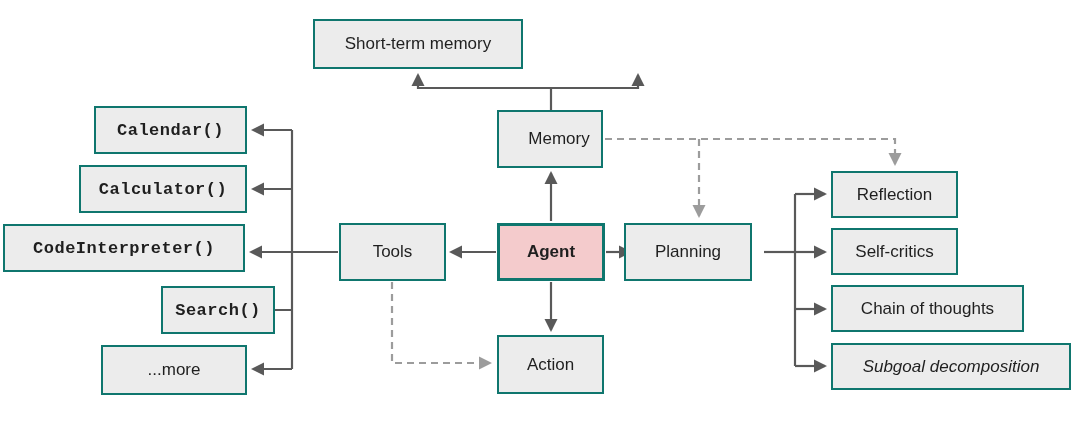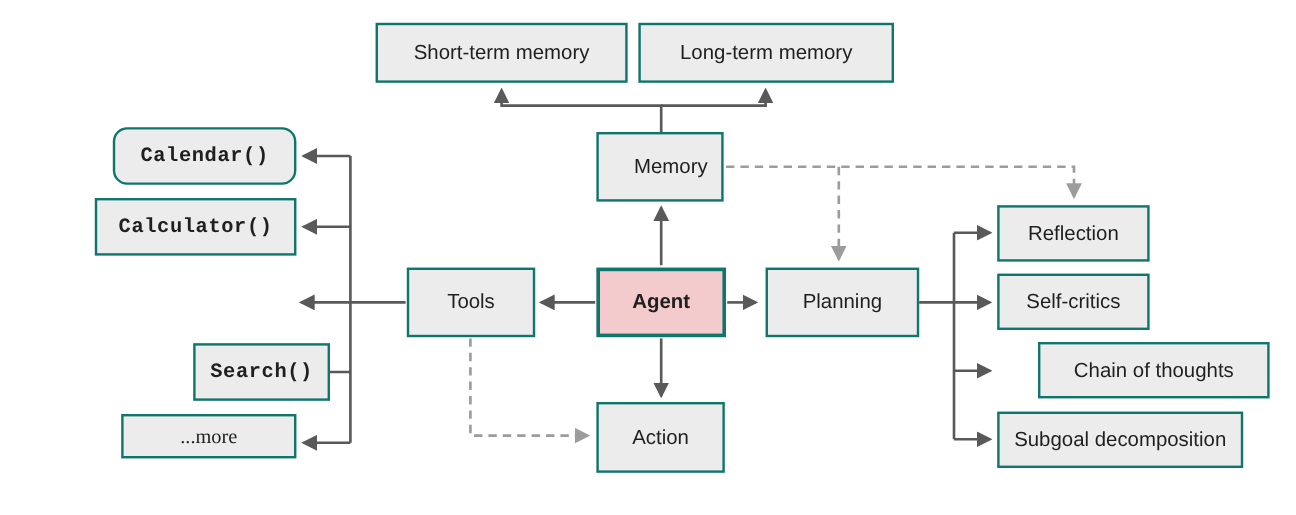--- a/index.html
+++ b/index.html
@@ -95,33 +95,33 @@
     <path class="wire-solid" d="M795 252 H825" marker-end="url(#ah)"></path>
     <path class="wire-solid" d="M795 309 H825" marker-end="url(#ah)"></path>
     <path class="wire-solid" d="M795 366 H825" marker-end="url(#ah)"></path>
 
     <path class="wire-dashed" d="M605 139 H895 V164" marker-end="url(#ahd)"></path>
     <path class="wire-dashed" d="M699 139 V216" marker-end="url(#ahd)"></path>
     <path class="wire-dashed" d="M392 282 V363 H490" marker-end="url(#ahd)"></path>
   </svg>
 
   <div class="node" style="left:313px; top:19px; width:210px; height:50px;">Short-term memory</div>
-  <div class="node" style="left:532px; top:19px; width:213px; height:50px;">Long-term memory</div>
 
   <div class="node" style="left:497px; top:110px; width:106px; height:58px;padding-left:18px;">Memory</div>
 
-  <div class="node mono" style="left:94px; top:106px; width:153px; height:48px;border-radius:12px;">Calendar()</div>
+  <div class="node mono" style="left:94px; top:106px; width:153px; height:48px;">Calendar()</div>
   <div class="node mono" style="left:79px; top:165px; width:168px; height:48px;">Calculator()</div>
+  <div class="node mono" style="left:3px; top:224px; width:242px; height:48px;">CodeInterpreter()</div>
   <div class="node mono" style="left:133px; top:286px; width:114px; height:48px;margin-left:28px;">Search()</div>
-  <div class="node" style="left:101px; top:345px; width:146px; height:37px;font-family:Liberation Serif, serif;">...more</div>
+  <div class="node" style="left:101px; top:345px; width:146px; height:50px;">...more</div>
 
   <div class="node" style="left:339px; top:223px; width:107px; height:58px;">Tools</div>
   <div class="node agent" style="left:497px; top:223px; width:108px; height:58px;">Agent</div>
-  <div class="node" style="left:638px; top:223px; width:128px; height:58px;">Planning</div>
+  <div class="node" style="left:624px; top:223px; width:128px; height:58px;">Planning</div>
 
   <div class="node" style="left:831px; top:171px; width:127px; height:47px;">Reflection</div>
 
   <div class="node" style="left:497px; top:335px; width:107px; height:59px;">Action</div>
   <div class="node" style="left:831px; top:228px; width:127px; height:47px;text-align:center;">Self-critics</div>
-  <div class="node" style="left:865px; top:285px; width:193px; height:47px;">Chain of thoughts</div>
-  <div class="node" style="left:831px; top:343px; width:205px; height:47px;">Subgoal decomposition</div>
+  <div class="node" style="left:831px; top:285px; width:193px; height:47px;">Chain of thoughts</div>
+  <div class="node" style="left:831px; top:343px; width:240px; height:47px;font-style:italic;">Subgoal decomposition</div>
 
 </div>
 
 </body></html>

